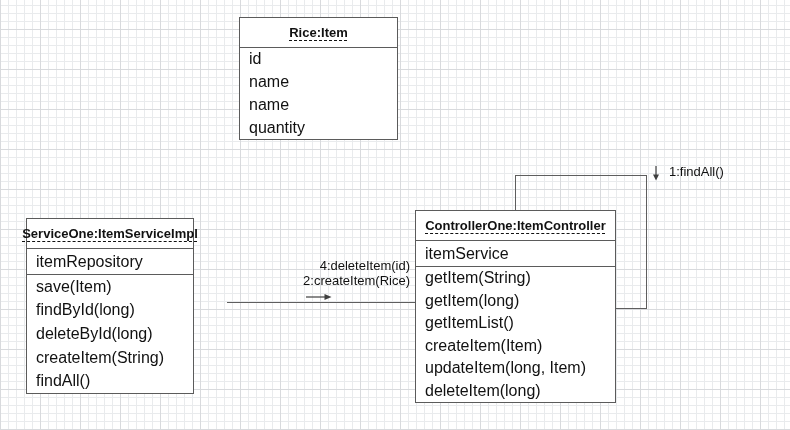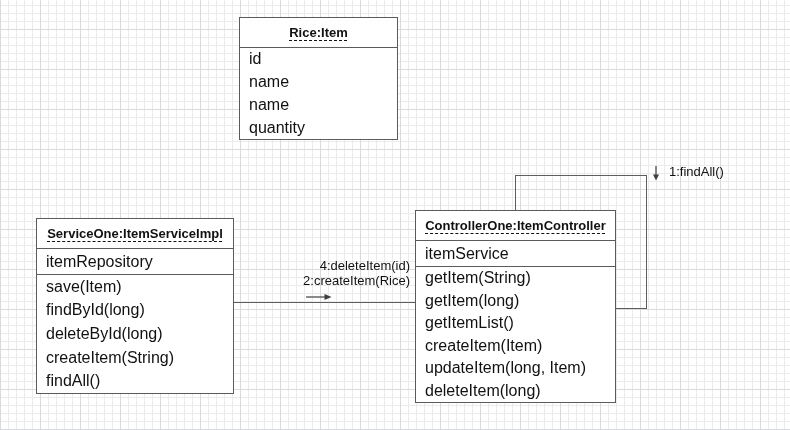--- a/index.html
+++ b/index.html
@@ -85,21 +85,21 @@
       <span class="title-text">Rice:Item</span>
     </div>
     <div class="uml-attrs no-sep">
       <div class="uml-row">id</div>
       <div class="uml-row">name</div>
       <div class="uml-row">name</div>
       <div class="uml-row">quantity</div>
     </div>
   </div>
 
-  <div class="uml-box" style="left:36px; top:218px; width:198px; height:176px;">
+  <div class="uml-box" style="left:26px; top:218px; width:168px; height:176px;">
     <div class="uml-title">
       <span class="title-text">ServiceOne:ItemServiceImpl</span>
     </div>
     <div class="uml-attrs">
       <div class="uml-row">itemRepository</div>
     </div>
     <div class="uml-methods">
       <div class="uml-row">save(Item)</div>
       <div class="uml-row">findById(long)</div>
       <div class="uml-row">deleteById(long)</div>

